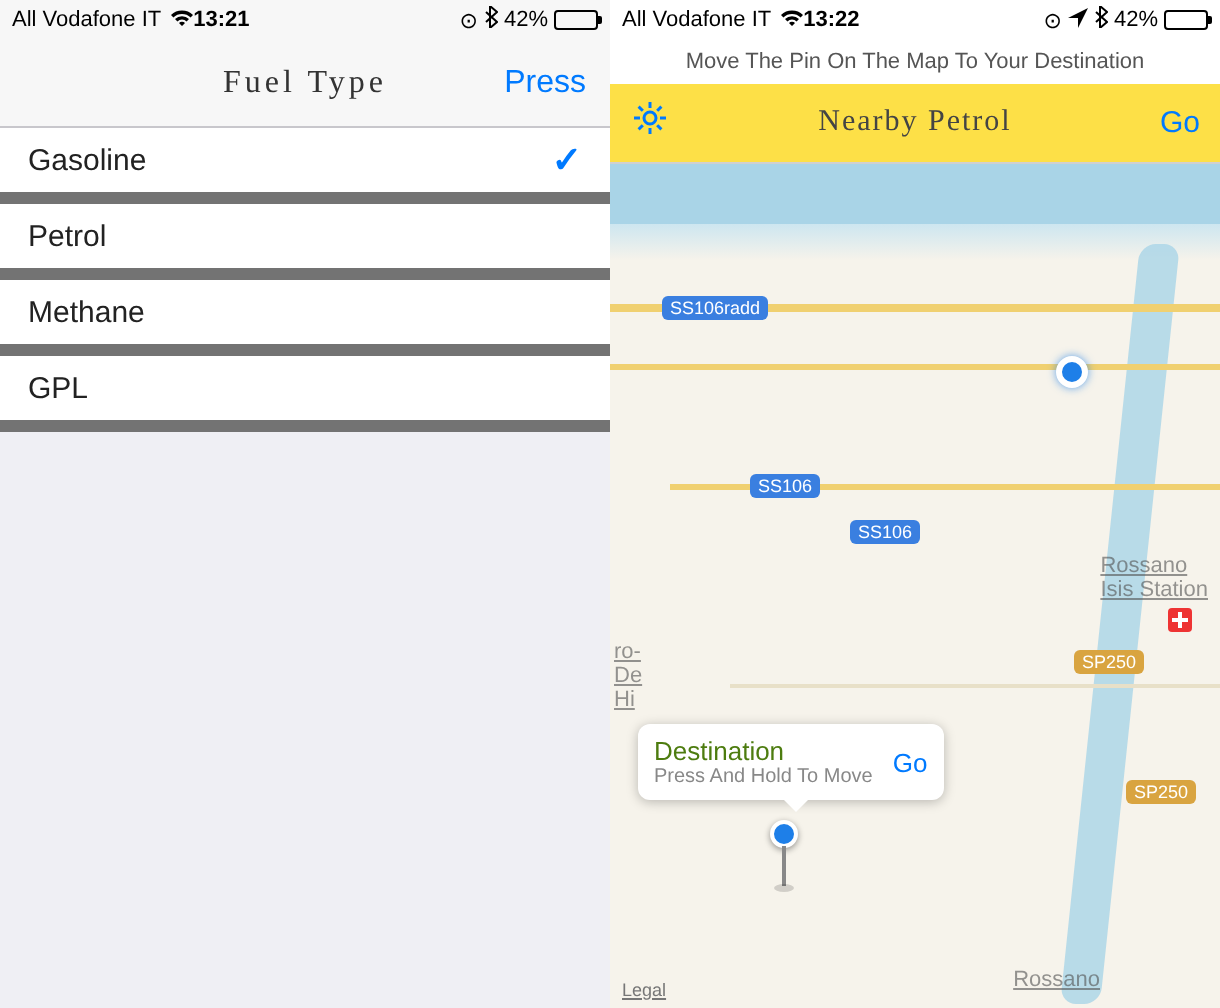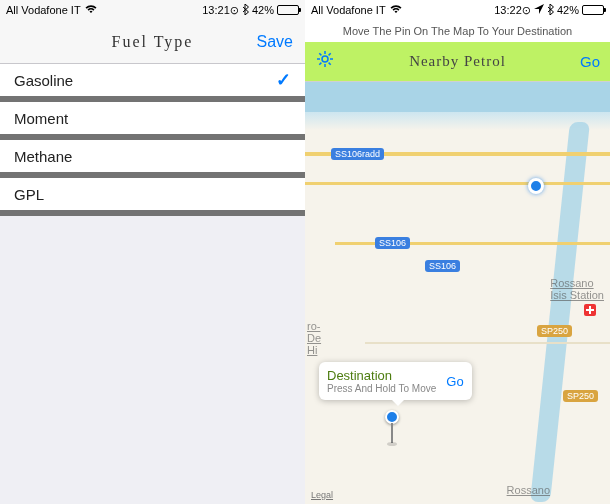--- a/index.html
+++ b/index.html
@@ -5,40 +5,40 @@
   * { margin: 0; padding: 0; box-sizing: border-box; font-family: -apple-system, "Helvetica Neue", Arial, sans-serif; }
   body { width: 610px; height: 504px; display: flex; background: #fff; }
   .screen { width: 305px; height: 504px; position: relative; overflow: hidden; }
   .screen-left { background: #efeff4; }
   .screen-right { background: #f6f3eb; }
 
   
   .statusbar { height: 20px; font-size: 11px; display: flex; align-items: center; padding: 0 6px; color: #000; background: #f7f7f7; }
   .statusbar.right-sb { background: #fff; }
   .sb-left { display: flex; align-items: center; gap: 4px; }
-  .sb-center { flex: 1; text-align: right; font-weight: 400; }
+  .sb-center { flex: 1; text-align: left; font-weight: 700; }
   .sb-right { display: flex; align-items: center; gap: 3px; }
   .wifi-icon, .bt-icon, .nav-icon { font-size: 10px; }
   .battery { width: 22px; height: 10px; border: 1px solid #000; border-radius: 2px; position: relative; }
   .battery::after { content:""; position:absolute; right:-3px; top:2px; width:2px; height:4px; background:#000; border-radius:0 1px 1px 0;}
   .battery-fill { height:100%; width:42%; background:#000; }
 
   
   .navbar { height: 44px; background:#f7f7f7; border-bottom:1px solid #c8c7cc; display:flex; align-items:center; justify-content:space-between; padding:0 12px; }
   .nav-title { flex:1; text-align:center; font-family: Georgia, 'Times New Roman', serif; letter-spacing: 2px; font-size:16px; color:#333; }
   .nav-save { color:#007aff; font-size:16px; min-width:44px; text-align:right; }
   .nav-spacer { min-width:44px; }
 
   .list { background:#fff; }
   .list-item { height:38px; border-bottom:6px solid #737373; display:flex; align-items:center; justify-content:space-between; padding:0 14px; font-size:15px; color:#222; }
   .chk { color:#007aff; font-size:18px; font-weight:bold; }
 
   
   .move-hint { height:22px; font-size:11px; color:#555; text-align:center; line-height:22px; background:#fff; }
-  .searchbar { height:40px; background:#bef264; border-bottom:1px solid #d0d0d0; display:flex; align-items:center; padding:0 10px; gap:8px; }
+  .searchbar { height:40px; background:#fde047; border-bottom:1px solid #d0d0d0; display:flex; align-items:center; padding:0 10px; gap:8px; }
   .gear { color:#007aff; font-size:20px; }
   .search-title { flex:1; text-align:center; font-family: Georgia,'Times New Roman',serif; font-size:15px; color:#444; letter-spacing:1px; }
   .go-btn { color:#007aff; font-size:15px; }
 
   
   .map { position:absolute; top:82px; left:0; right:0; bottom:0; background:#f6f3eb; }
   .sea { position:absolute; top:0; left:0; right:0; height:40px; background:#a9d4e7; }
   .coast { position:absolute; top:30px; left:0; right:0; height:18px; background:linear-gradient(#cde6f0,#f6f3eb); }
   .road-h1 { position:absolute; top:70px; left:0; right:0; height:4px; background:#f0d070; }
   .road-h2 { position:absolute; top:100px; left:0; right:0; height:3px; background:#f0d070; }
@@ -91,30 +91,30 @@
           </svg>
       </span>
       <span>42%</span>
       <span class="battery"><span class="battery-fill"></span></span>
     </div>
   </div>
 
   <div class="navbar">
     <span class="nav-spacer"></span>
     <span class="nav-title">Fuel Type</span>
-    <span class="nav-save">Save</span>
+    <span class="nav-save">Press</span>
   </div>
 
   <div class="list" id="fuel-list">
       <div class="list-item">
         <span>Gasoline</span>
         <span class="chk">✓</span>
       </div>
       <div class="list-item">
-        <span>Moment</span>
+        <span>Petrol</span>
       </div>
       <div class="list-item">
         <span>Methane</span>
       </div>
       <div class="list-item">
         <span>GPL</span>
       </div>
     </div>
 </div>
 

